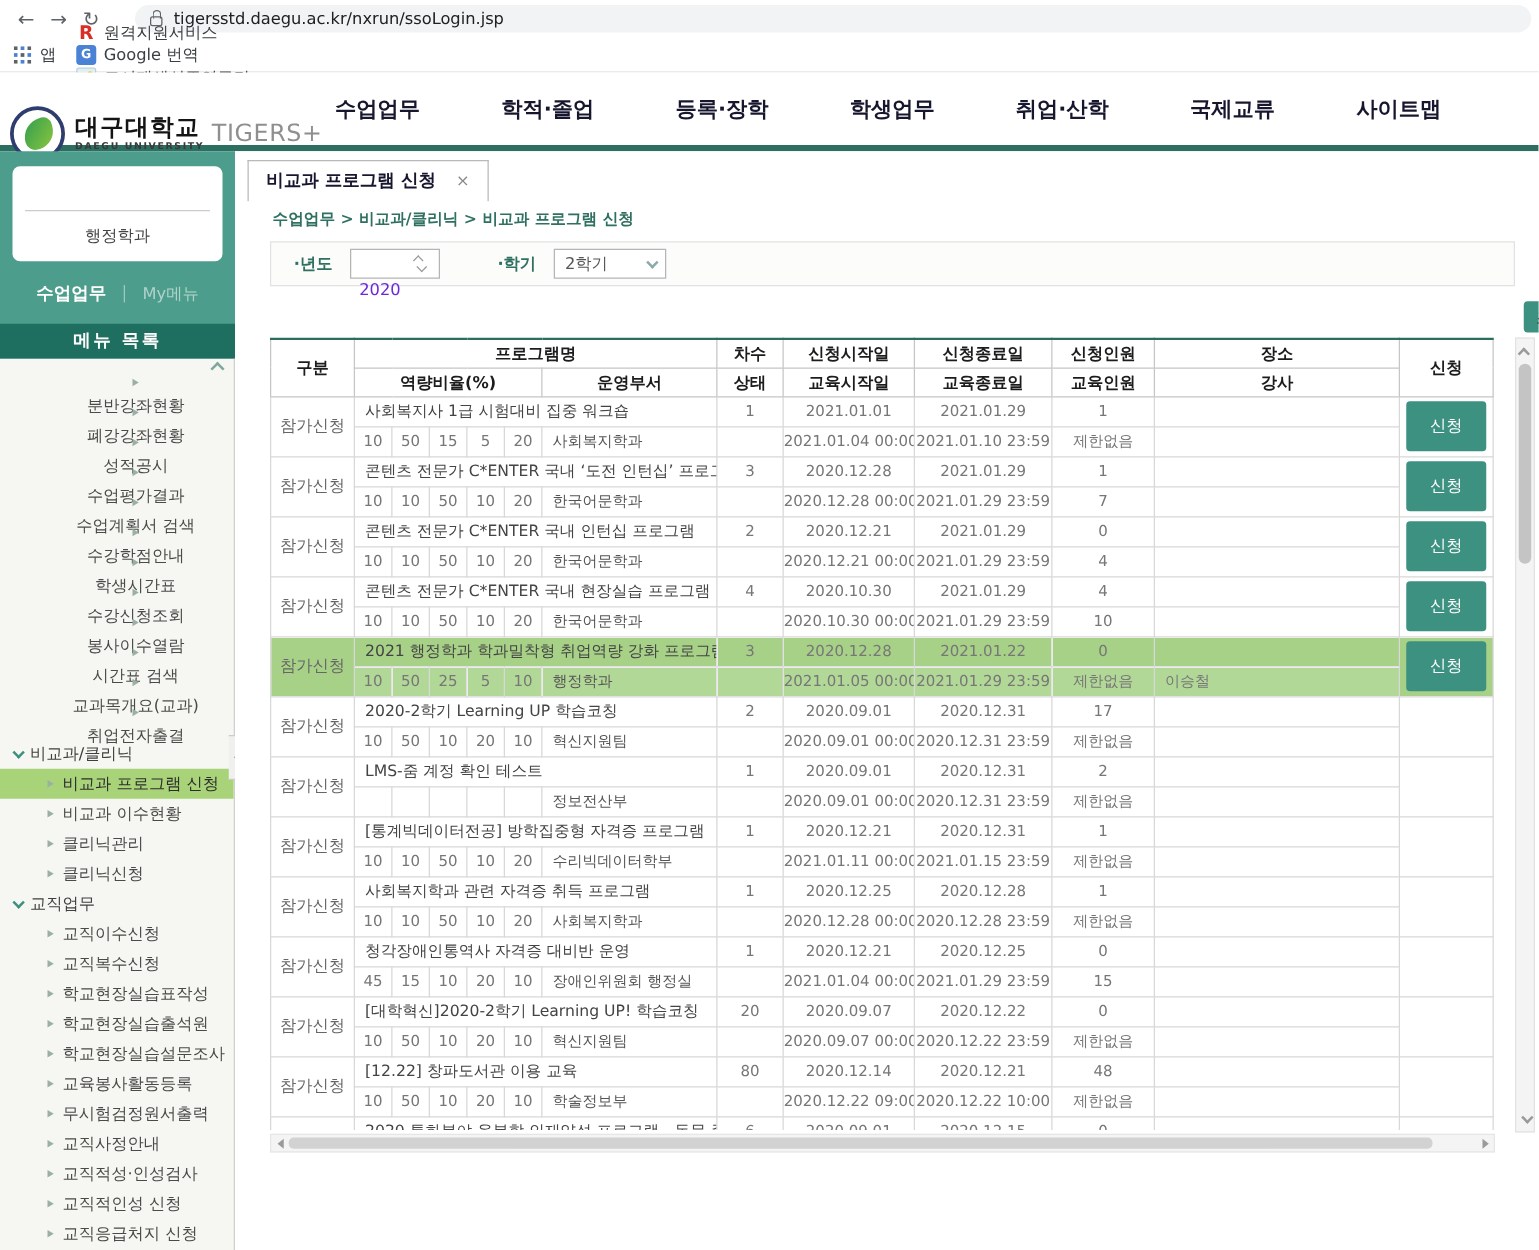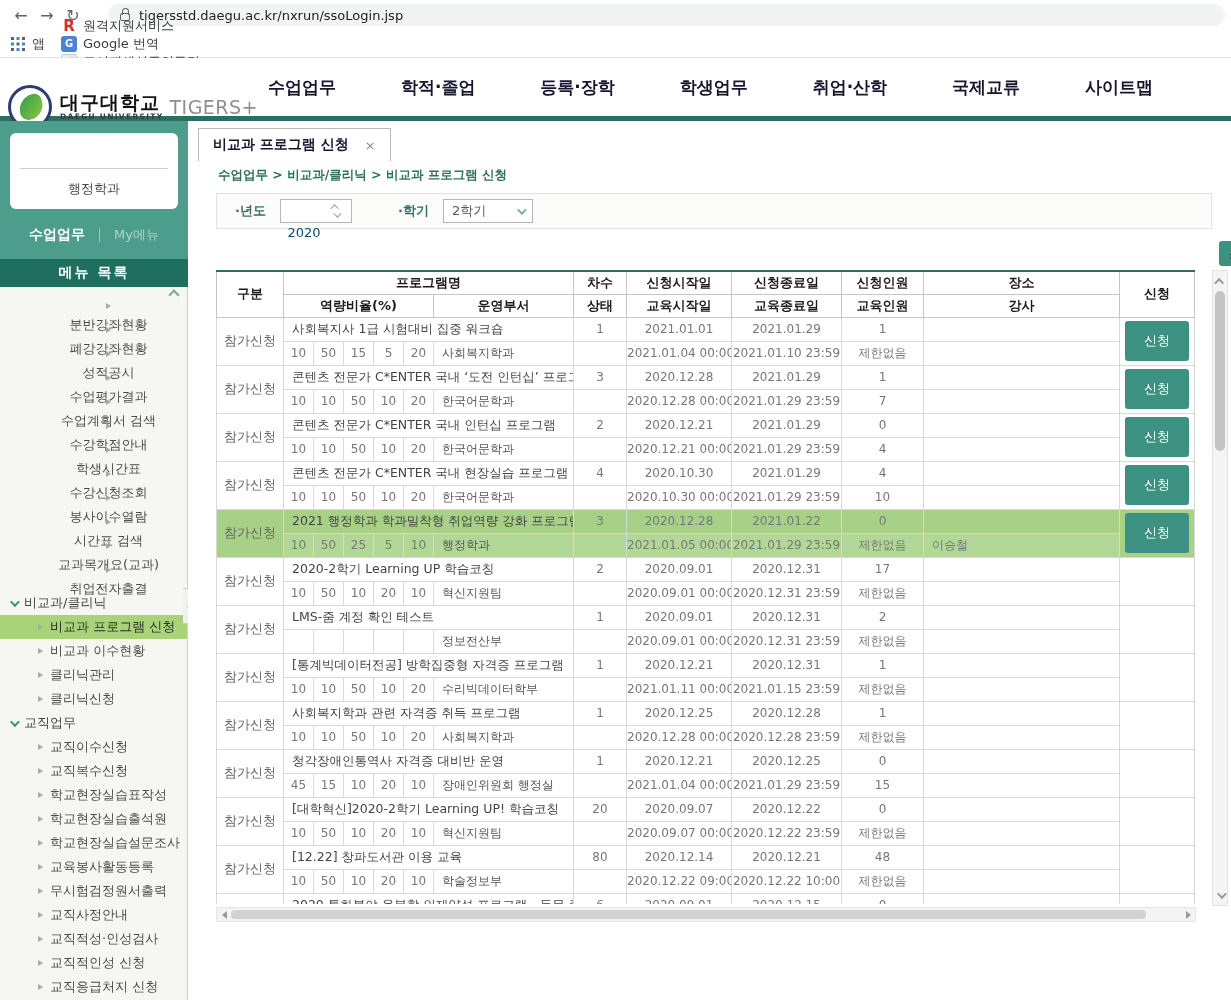--- a/index.html
+++ b/index.html
@@ -64,21 +64,21 @@
 
   
   .main { position:absolute; left:188px; top:121px; width:1043px; height:879px; background:#fff; }
   .doc-tab { position:absolute; left:10px; top:7px; height:33px; background:#fff; border:1px solid #b9b9b9; border-bottom:none; display:flex; align-items:center; gap:16px; padding:0 14px; }
   .doc-tab .t { font-size:14px; font-weight:bold; color:#16162e; }
   .doc-tab .x { font-size:13px; color:#8a8a8a; cursor:pointer; }
   .breadcrumb { position:absolute; left:30px; top:46px; font-size:12.5px; font-weight:bold; color:#2f7060; }
   .filter-bar { position:absolute; left:28px; top:72px; width:996px; height:36px; background:#fcfcfb; border:1px solid #e2e2e2; display:flex; align-items:center; }
   .f-label { font-size:13px; font-weight:bold; color:#2f7060; margin-left:18px; }
   .spinner { width:72px; height:24px; background:#fff; border:1px solid #b5b5b5; margin-left:14px; display:flex; align-items:center; }
-  .spinner input { width:46px; border:none; outline:none; font-size:13px; color:#0c4a6e; text-align:center; background:transparent; font-family:inherit;margin-top:42px; }
+  .spinner input { width:46px; border:none; outline:none; font-size:13px; color:#6d28d9; text-align:center; background:transparent; font-family:inherit;margin-top:42px; }
   .spin-btns { display:flex; flex-direction:column; gap:2px; align-items:center; width:18px; cursor:pointer; }
   .spin-btns i { display:block; width:6px; height:6px; border-left:1.6px solid #999; border-top:1.6px solid #999; }
   .spin-btns .su { transform:rotate(45deg) translateY(2px); }
   .spin-btns .sd { transform:rotate(225deg) translateY(2px); }
   .sem-label { margin-left:46px; }
   .select { width:90px; height:24px; background:#fff; border:1px solid #b5b5b5; margin-left:14px; display:flex; align-items:center; justify-content:space-between; padding:0 8px; cursor:pointer; }
   .select .v { font-size:13px; color:#555; }
   .select .ar { width:7px; height:7px; border-right:2px solid #8aa; border-bottom:2px solid #8aa; transform:rotate(45deg) translateY(-2px); }
   .search-btn { position:absolute; left:1031px; top:120px; width:46px; height:25px; background:#3d9181; color:#000000; border:none; border-radius:3px; font-size:13px; cursor:pointer; font-family:inherit; }
 

